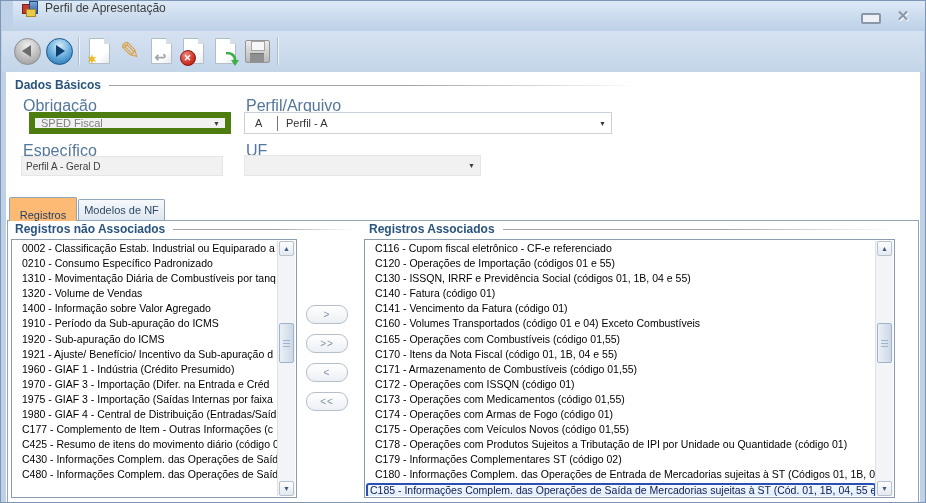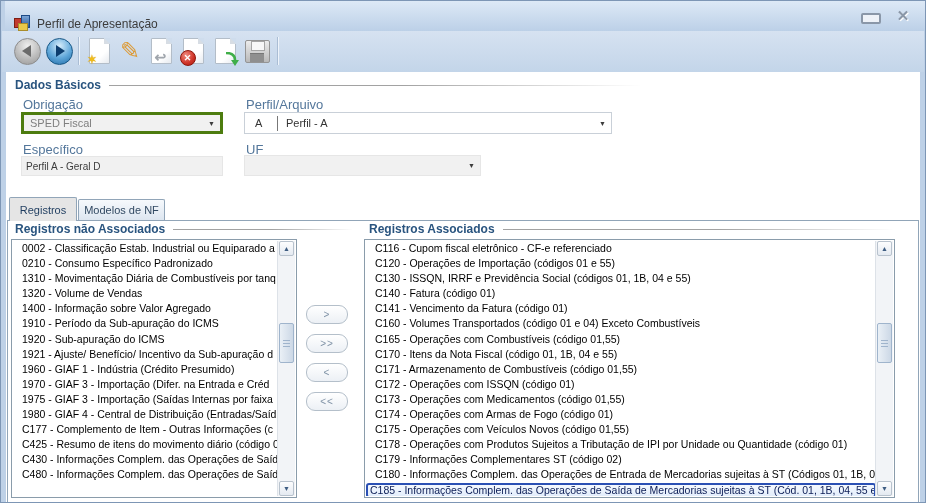--- a/index.html
+++ b/index.html
@@ -1,20 +1,20 @@
 <!DOCTYPE html>
 <html><head>
 <meta charset="utf-8">
 <style>
   html,body{margin:0;padding:0;background:#e8eef5;}
   .window{position:relative;width:926px;height:503px;font-family:"Liberation Sans",sans-serif;
     background:#bed1e7;border:1px solid #7d96b5;box-sizing:border-box;overflow:hidden;}
   
-  .titlebar{position:absolute;left:4px;top:0;right:0;height:30px;
-    background:linear-gradient(#dde9f6,#bcd0e7);display:flex;align-items:flex-end;}
+  .titlebar{position:absolute;left:12px;top:0;right:0;height:30px;
+    background:linear-gradient(#dde9f6,#bcd0e7);display:flex;align-items:flex-start;}
   .app-icon{position:relative;width:16px;height:16px;margin-left:9px;}
   .app-icon .sq-red{position:absolute;left:0;top:3px;width:7px;height:8px;background:#c23b2e;border:1px solid #7e1f14;}
   .app-icon .sq-blue{position:absolute;right:0;top:0;width:7px;height:11px;background:linear-gradient(#7ba4d6,#2d5f9e);border:1px solid #1d4a86;}
   .app-icon .sq-yel{position:absolute;left:4px;bottom:0;width:8px;height:6px;background:#e9c94a;border:1px solid #a98c2a;}
   .title{margin-left:7px;font-size:12px;color:#3c3c3c;}
   .minbtn{position:absolute;right:44px;top:12px;width:16px;height:7px;border:2px solid #8a97a8;border-radius:2px;background:#eef2f8;cursor:default;}
   .closebtn{position:absolute;right:12px;top:5px;width:20px;height:20px;display:flex;align-items:center;justify-content:center;
     color:#8a97a8;font-size:15px;font-weight:bold;text-shadow:1px 1px 0 #ffffff;cursor:default;}
   
   .toolbar{position:absolute;left:1px;right:1px;top:30px;height:41px;background:linear-gradient(#d6e2f1,#c3d5e9);}
@@ -40,35 +40,35 @@
   .exp-arrow{right:-5px;bottom:-4px;}
   .floppy{position:relative;width:23px;height:21px;border-radius:2px;background:linear-gradient(#ececec,#b9b9b9);
     border:1px solid #949494;}
   .floppy .shutter{position:absolute;top:0;left:5px;width:12px;height:8px;background:#f7f7f7;border:1px solid #a5a5a5;}
   .floppy .label{position:absolute;bottom:0;left:4px;width:14px;height:8px;background:#8f8f8f;border-top:1px solid #777;}
   
   .content{position:absolute;left:5px;right:5px;top:71px;bottom:0;background:#ffffff;}
   .grp{position:absolute;display:flex;align-items:center;gap:8px;}
   .grp-label{font-size:12px;font-weight:bold;color:#29547f;white-space:nowrap;}
   .grp-line{flex:1;height:1px;background:linear-gradient(to right,#a2a2a2 55%,rgba(162,162,162,0));}
-  .flabel{position:absolute;font-size:13px;color:#54779b;}
+  .flabel{position:absolute;font-size:16px;color:#54779b;}
   .cmb{position:absolute;box-sizing:border-box;display:flex;align-items:center;font-size:11px;padding-left:6px;}
   .cmb .arrow{margin-left:auto;width:17px;text-align:center;font-size:7px;color:#3c3c3c;align-self:stretch;
     display:flex;align-items:center;justify-content:center;}
-  .cmb.dis{background:#f1f1f1;border:3px solid #4d7c0f;color:#7f7f7f;}
+  .cmb.dis{background:#f1f1f1;border:6px solid #4d7c0f;color:#7f7f7f;margin-left:8px;}
   .cmb.lite{background:#f1f1f1;border:1px solid #e6e6e6;color:#3c3c3c;}
   .cmb.white{background:#ffffff;border:1px solid #c9d0d8;color:#333;padding-left:10px;}
   .cmb .code{width:22px;}
   .cmb .vdiv{width:1px;height:15px;background:#777;margin:0 8px 0 0;}
   .tbox{position:absolute;box-sizing:border-box;background:#f1f1f1;border:1px solid #e6e6e6;
     font-size:10px;color:#3c3c3c;display:flex;align-items:center;padding-left:4px;}
   
   .tab{position:absolute;box-sizing:border-box;border:1px solid #91a5b8;border-bottom:none;
     border-radius:2px 2px 0 0;font-size:11px;display:flex;align-items:center;justify-content:center;}
-  .tab.active{left:8px;top:196px;width:68px;height:24px;background:#e5e5e5;z-index:3;color:#1e3c5f;}
+  .tab.active{left:8px;top:196px;width:68px;height:24px;background:#fdba74;z-index:3;color:#1e3c5f;align-items:flex-end;}
   .tab.inactive{left:77px;top:198px;width:87px;height:21px;background:linear-gradient(#f6f9fc,#dde6f0);color:#314962;}
   .tabpanel{position:absolute;left:6px;right:6px;top:219px;bottom:0;border:1px solid #91a5b8;border-bottom:none;background:#fff;}
   
   .listbox{position:absolute;box-sizing:border-box;background:#fff;border:1px solid #8a9cab;overflow:hidden;}
   .items{position:absolute;left:1px;top:1px;bottom:1px;right:18px;overflow:hidden;}
   .li{height:15.1px;line-height:15.1px;font-size:10.5px;color:#000;white-space:nowrap;overflow:hidden;padding-left:9px;}
   .li.sel{box-sizing:border-box;border:2px solid #2b50b4;border-radius:3px;
     background:linear-gradient(#f5f9ff,#e2edfb);line-height:10.5px;color:#0b1c55;padding-left:2px;}
   .scroll{position:absolute;top:1px;right:1px;bottom:1px;width:17px;background:#f2f4f7;border-left:1px solid #dde2e8;}
   .sbtn{position:absolute;left:1px;right:1px;height:15px;box-sizing:border-box;

